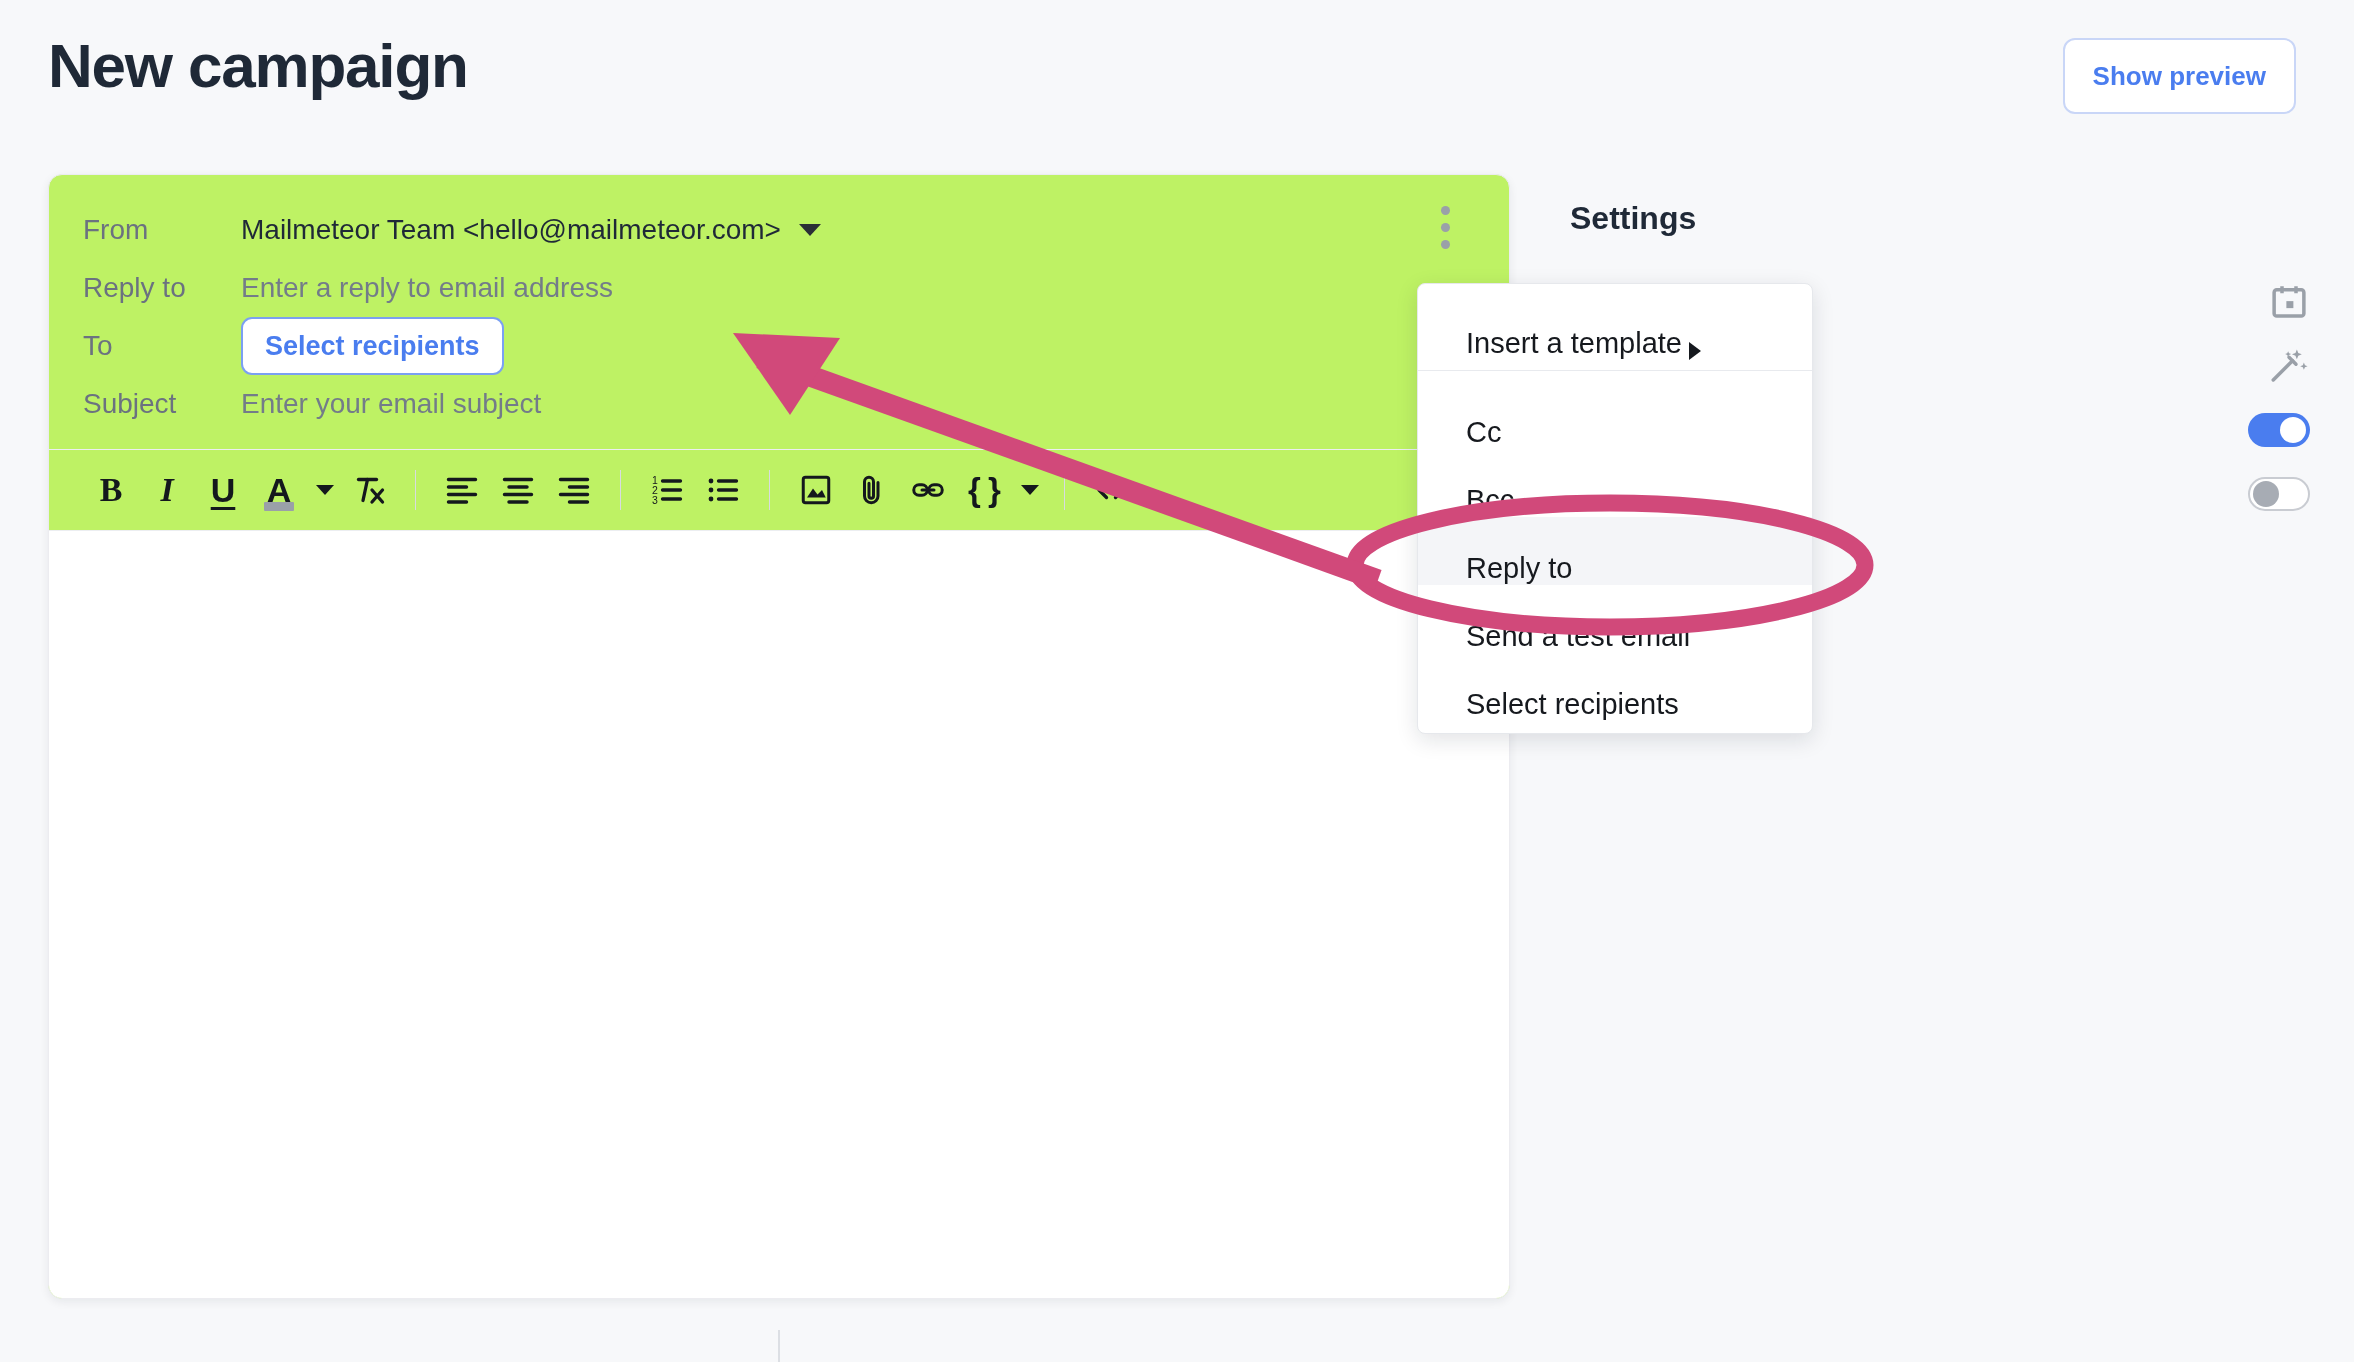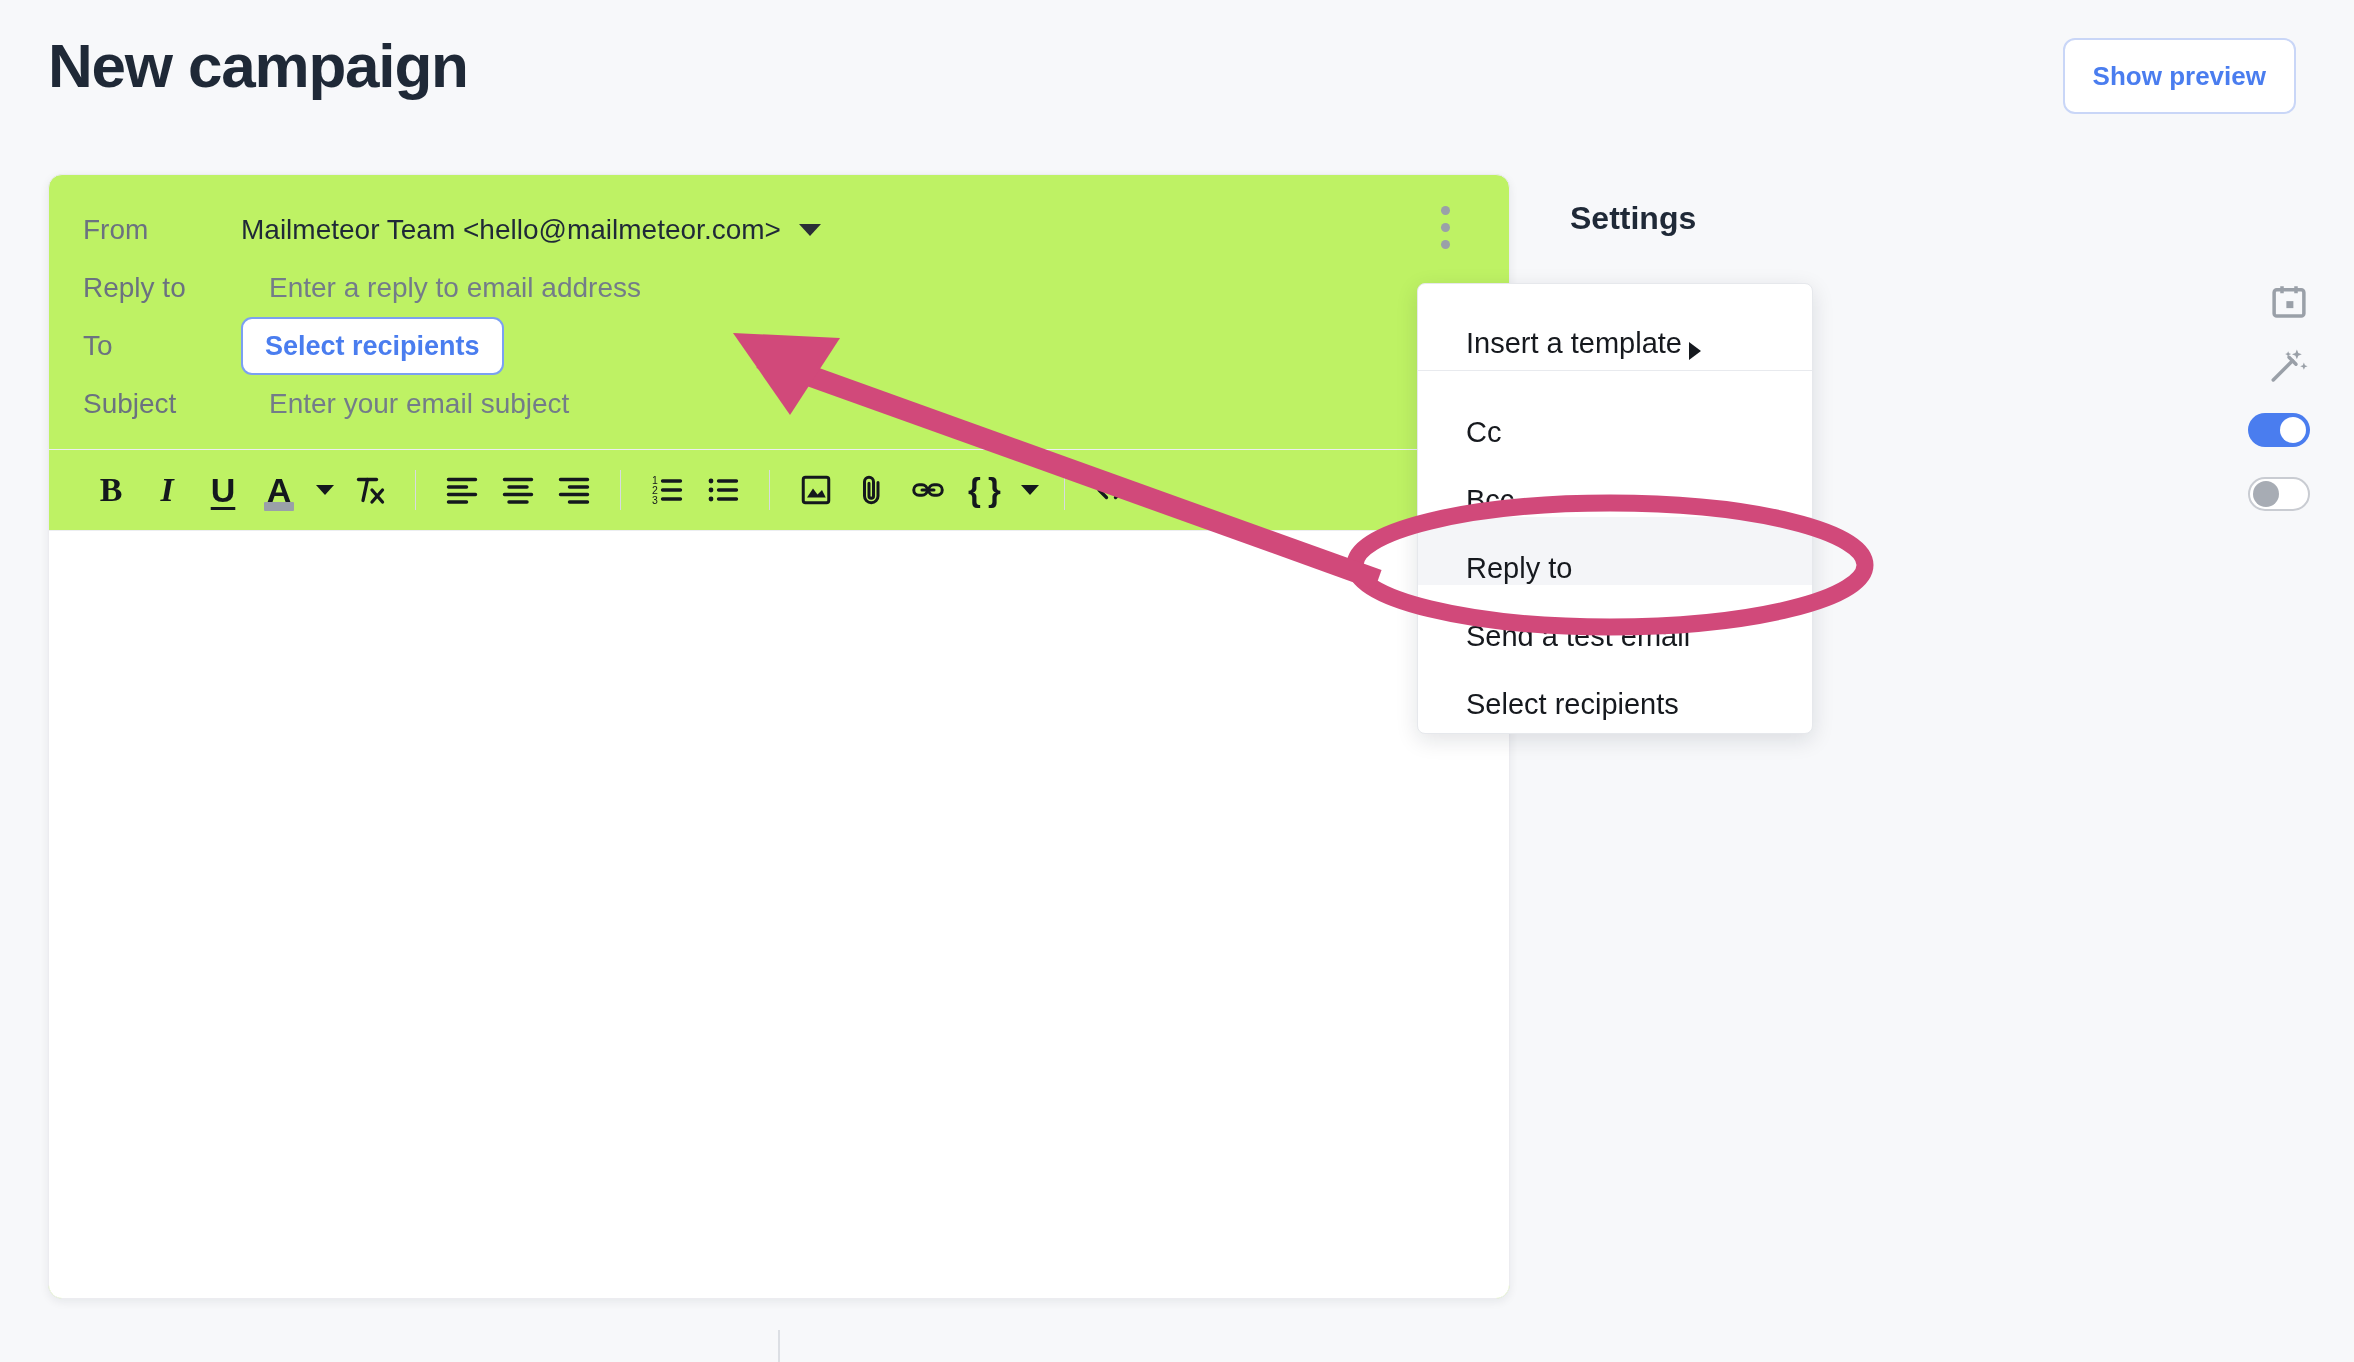--- a/index.html
+++ b/index.html
@@ -52,21 +52,21 @@
     min-height: 58px; padding: 0 34px 0 34px;
   }
   .field-label {
     width: 158px; flex: 0 0 158px;
     font-size: 28px; color: #6b7280; font-weight: 400;
   }
   .field-value {
     font-size: 28px; color: #1f2937;
     display: flex; align-items: center; gap: 14px;
   }
-  .field-placeholder { font-size: 28px; color: #737c89; margin-left: 28px; }
+  .field-placeholder { font-size: 28px; color: #737c89; }
   .caret-down {
     width: 0; height: 0; display: inline-block;
     border-left: 11px solid transparent;
     border-right: 11px solid transparent;
     border-top: 12px solid #2b2f36;
     margin-left: 4px;
   }
   .btn-recipients {
     height: 58px; padding: 0 22px; border-radius: 11px;
     border: 2px solid #7ba0f2; background: #fff;

